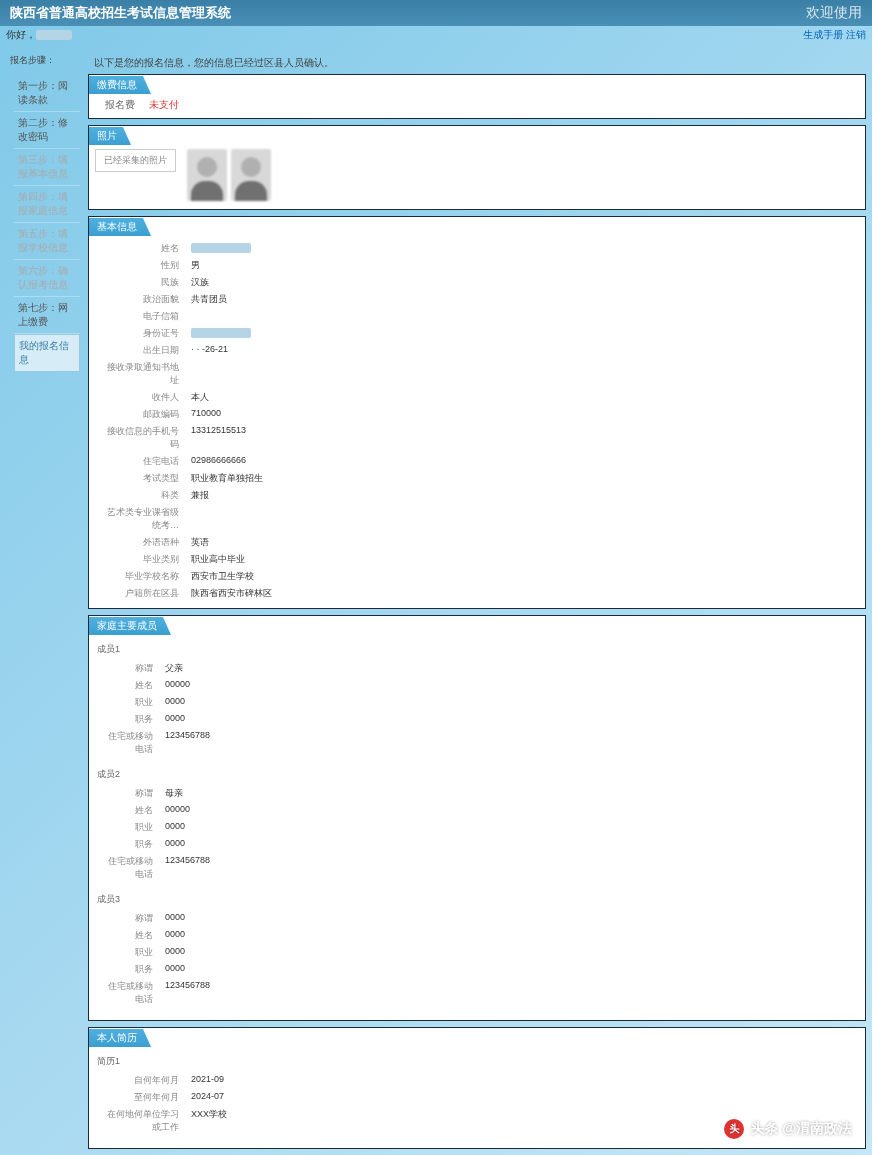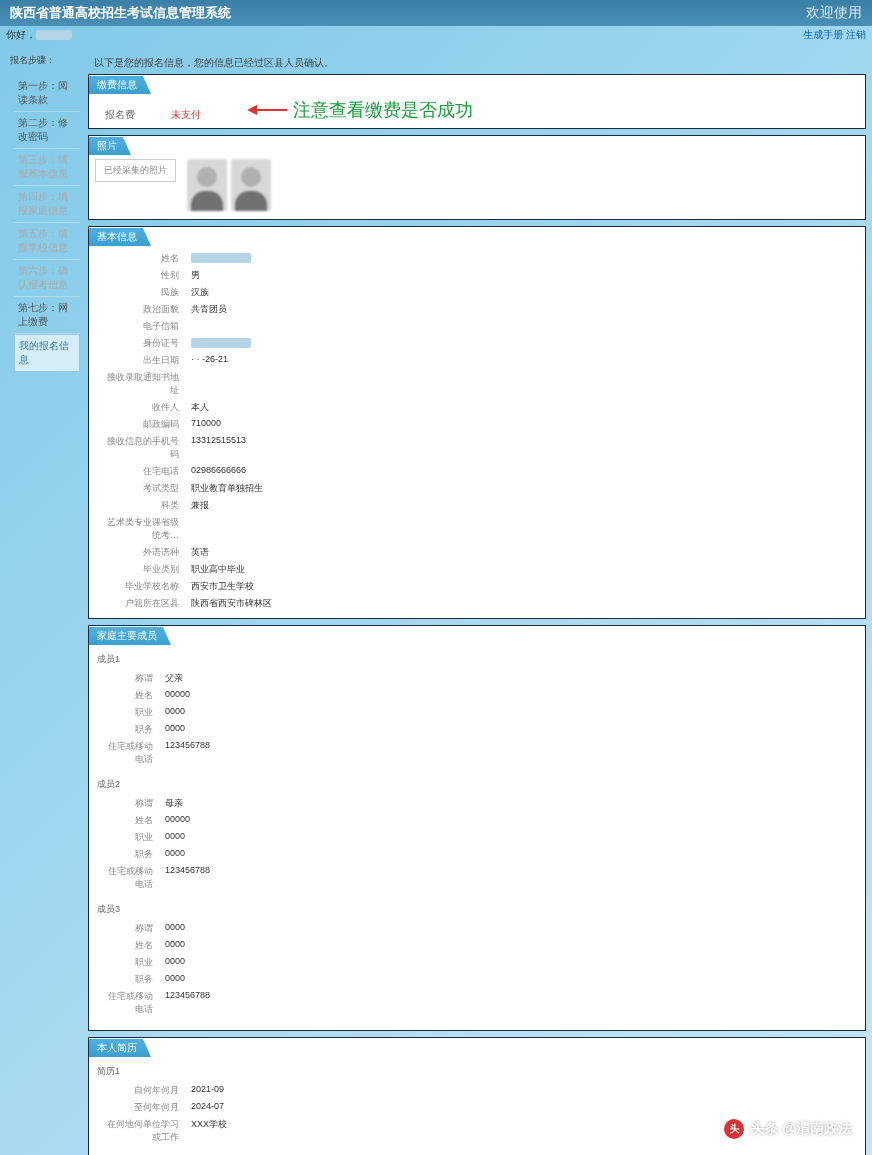--- a/index.html
+++ b/index.html
@@ -74,22 +74,22 @@
   display: inline-block;
   background: linear-gradient(#4fb0e0, #3a9fd0);
   color: #fff;
   font-size: 10px;
   padding: 2px 14px 2px 8px;
   margin: -4px 0 4px -6px;
   clip-path: polygon(0 0, calc(100% - 8px) 0, 100% 100%, 0 100%);
 }
 .pay-row {
   display: flex;
-  align-items: flex-end;
-  gap: 26px;
+  align-items: flex-start;
+  gap: 4px;
   font-size: 10px;
 }
 .pay-label { color: #666; min-width: 50px; text-align: center; }
 .pay-status { color: #d33; }
 .arrow-wrap { display: flex; align-items: center; gap: 6px; margin-left: 20px; }
 .arrow-svg { width: 40px; height: 14px; }
 .annotation { color: #1a9c3a; font-size: 18px; font-weight: 500; }
 .photo-upload-box {
   border: 1px solid #ccc;
   font-size: 9px;
@@ -203,27 +203,20 @@
   </div>
 
   <div class="main">
     <div class="notice">以下是您的报名信息，您的信息已经过区县人员确认。</div>
 
     <div class="panel">
       <div class="panel-tag">缴费信息</div>
       <div class="pay-row">
         <span class="pay-label">报名费</span>
         <span class="pay-status">未支付</span>
-        <span class="arrow-wrap">
-          <svg class="arrow-svg" viewBox="0 0 40 14">
-            <line x1="40" y1="7" x2="6" y2="7" stroke="#d33" stroke-width="2"></line>
-            <polygon points="0,7 10,2 10,12" fill="#d33"></polygon>
-          </svg>
-          <span class="annotation">注意查看缴费是否成功</span>
-        </span>
       </div>
     </div>
 
     <div class="panel">
       <div class="panel-tag">照片</div>
       <div>
         <span class="photo-upload-box">已经采集的照片</span>
         <span class="photos">
           <span class="photo"></span>
           <span class="photo"></span>

